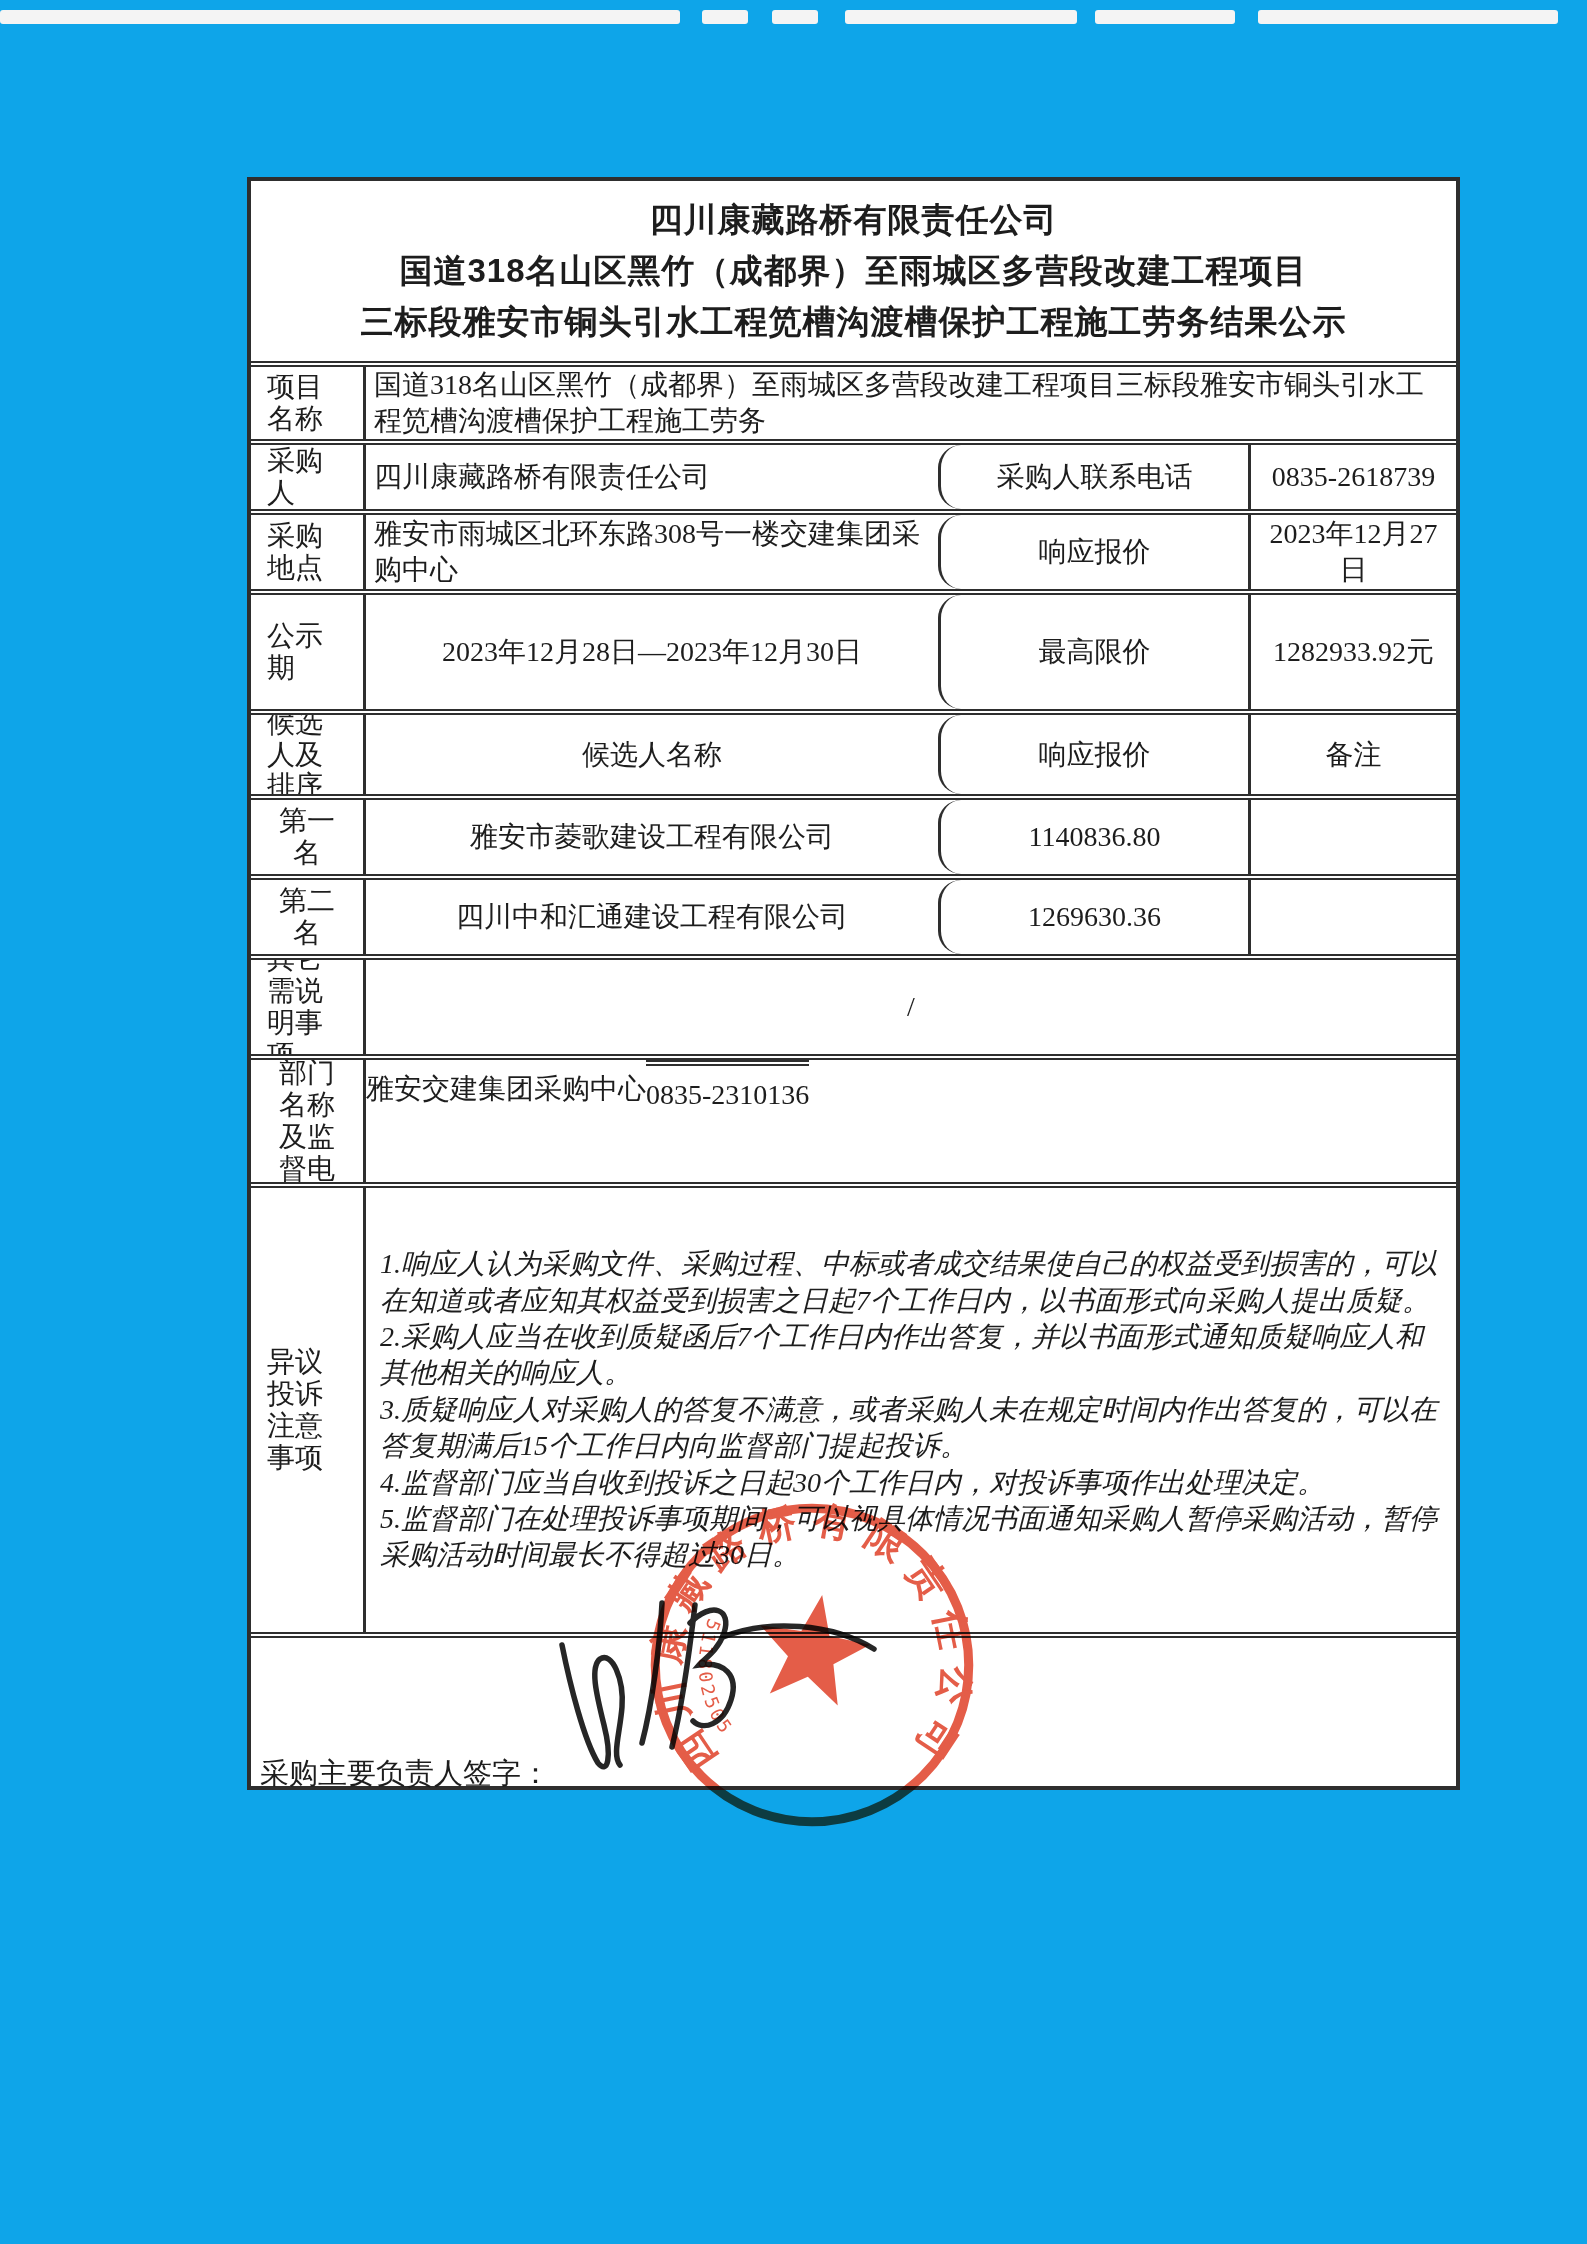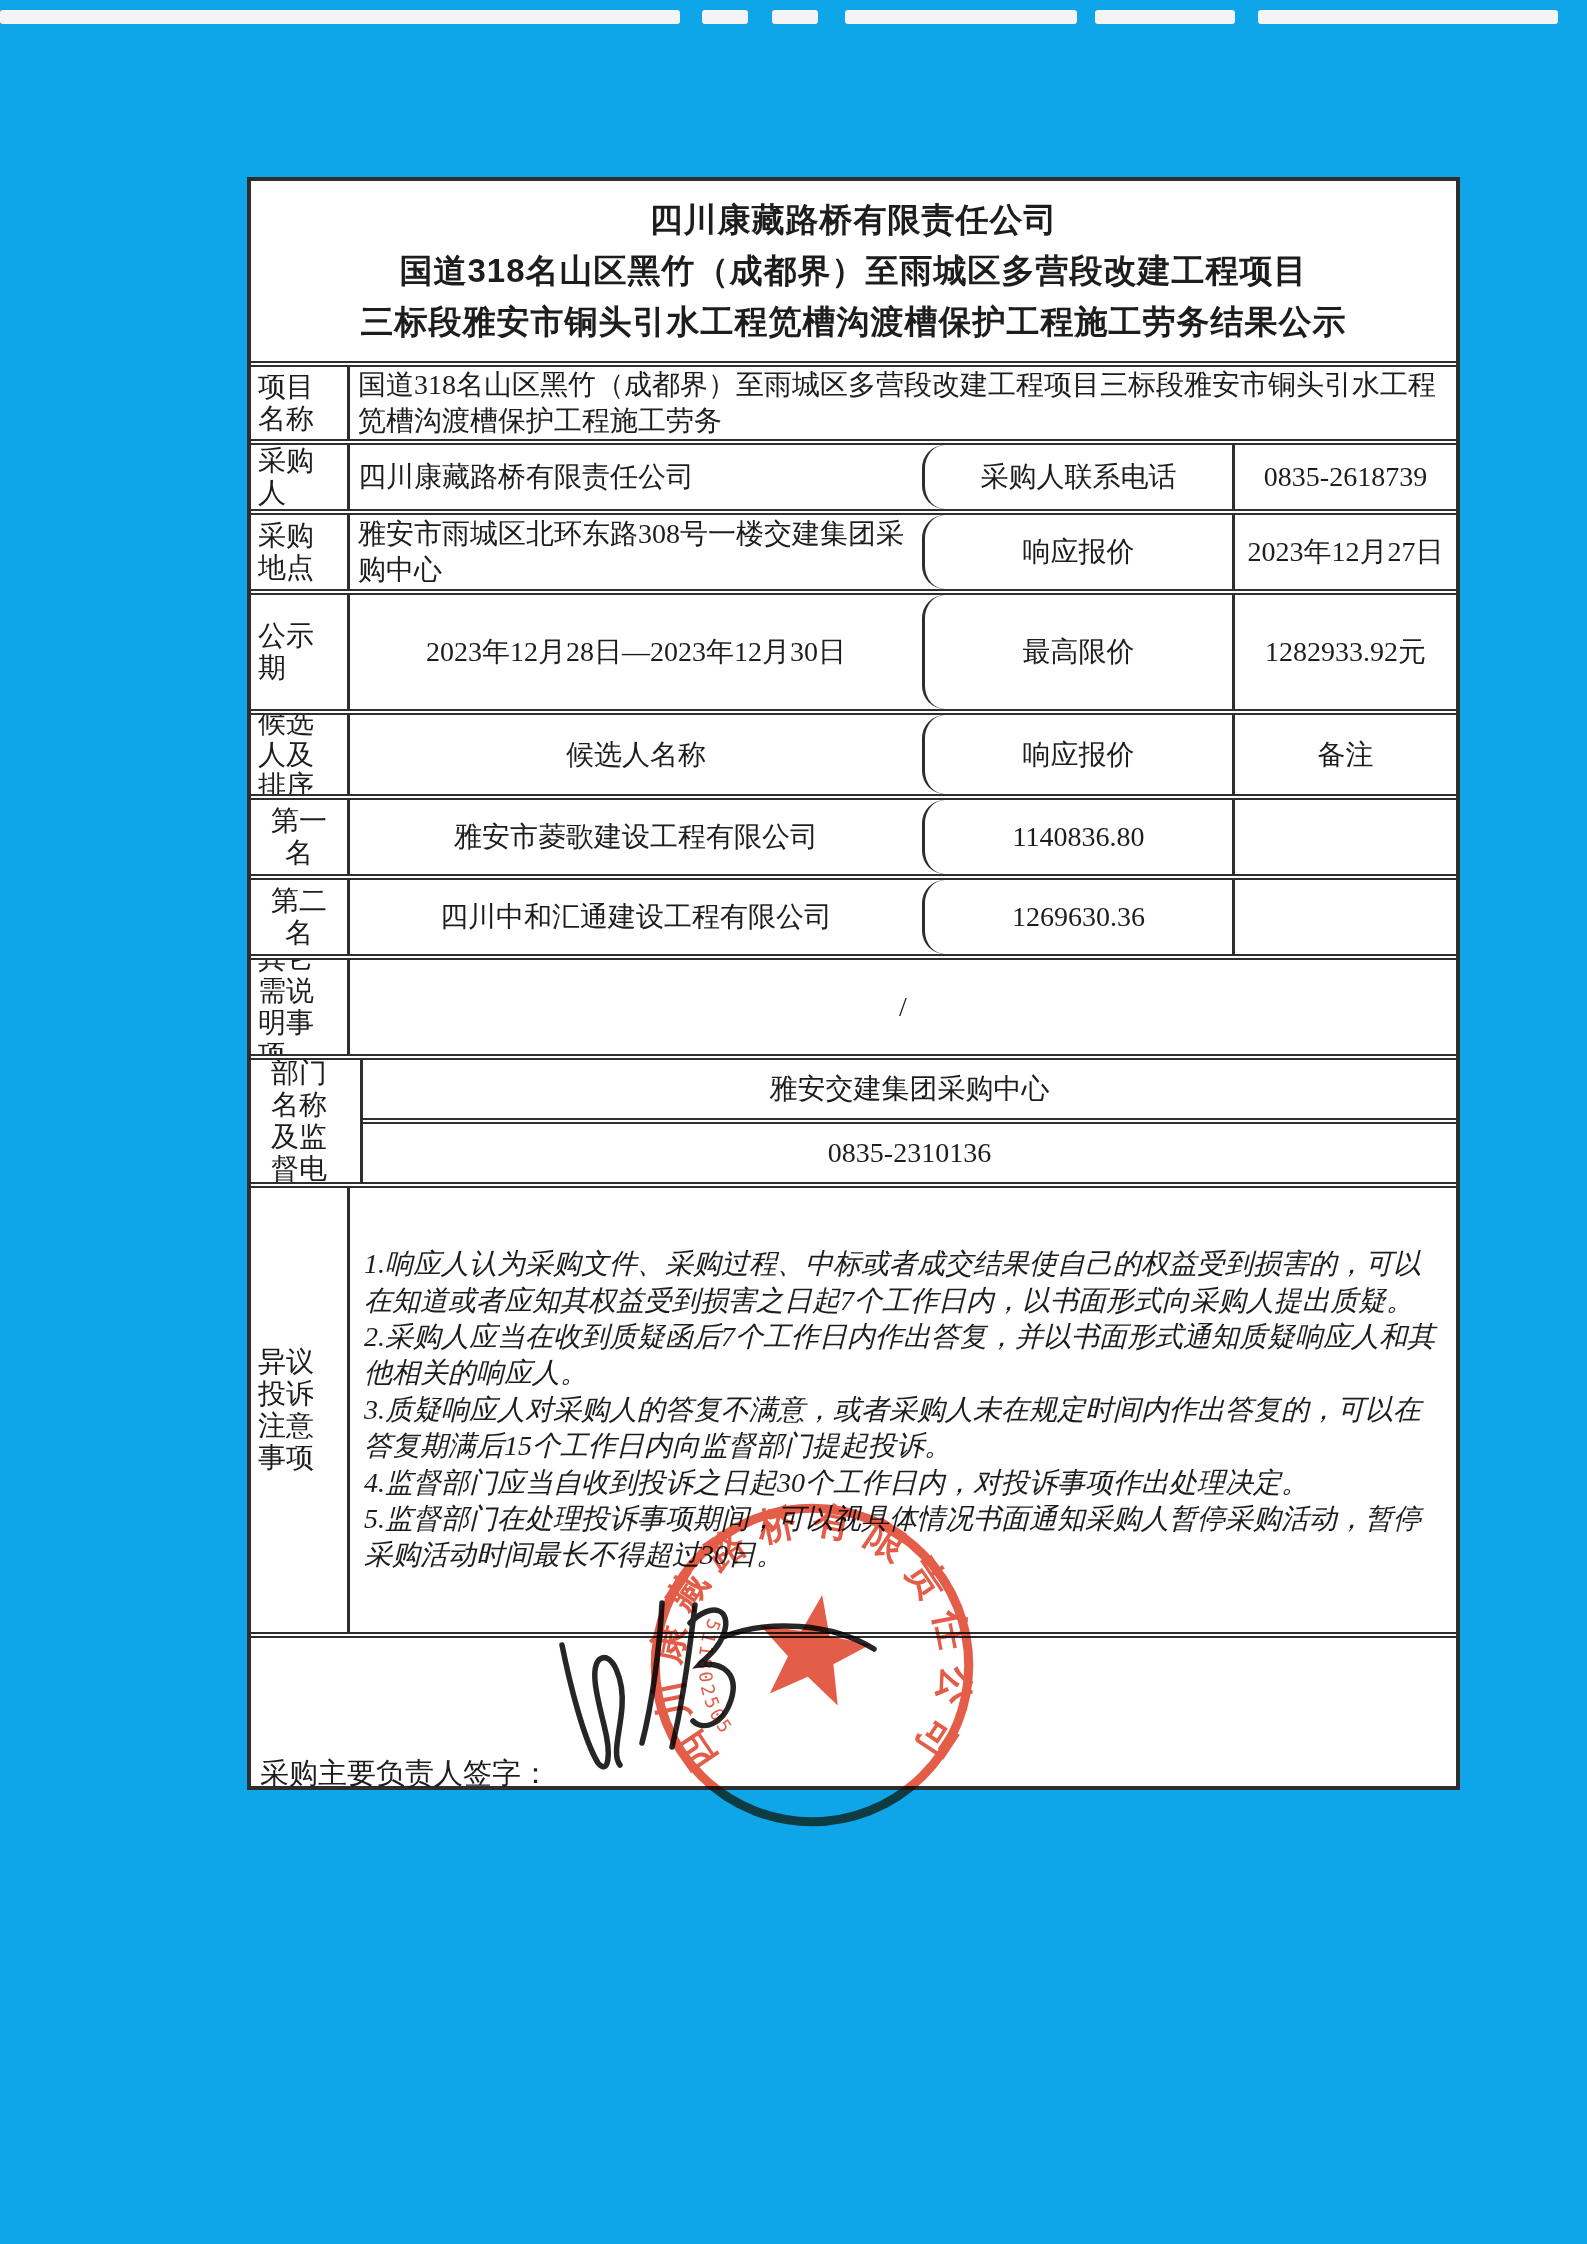--- a/index.html
+++ b/index.html
@@ -26,27 +26,27 @@
     font-family:"Liberation Sans","DejaVu Sans",sans-serif;font-weight:700;
   }
   .title-line{font-size:33px;letter-spacing:1px;white-space:nowrap;}
 
   .row{display:flex;box-sizing:border-box;border-top:6px double #2e2e2e;}
   .cell{
     box-sizing:border-box;display:flex;align-items:center;
     font-size:28px;line-height:1.28;padding:4px 8px;overflow:hidden;
   }
   .cell + .cell, .stack{border-left:3px solid #2e2e2e;}
-  .w-label{width:96px;padding:2px 7px;line-height:1.14;}
+  .w-label{width:112px;padding:2px 16px;line-height:1.14;}
   .w-main{width:575px;}
   .w-sub{width:310px;justify-content:center;text-align:center;border-radius:23px;}
   .w-last{flex:1;justify-content:center;text-align:center;}
   .merged{flex:1;}
   .ctr{justify-content:center;text-align:center;}
-  .stack{display:flex;flex-direction:column;flex:1;box-sizing:border-box;padding:0;margin-left:13px;}
+  .stack{display:flex;flex-direction:row;flex:1;box-sizing:border-box;padding:0;}
   .stack .scell{
     box-sizing:border-box;display:flex;align-items:center;justify-content:center;
     font-size:28px;text-align:center;
   }
   .stack .scell.sub-divide{border-top:6px double #2e2e2e;}
   .notice-cell{flex:1;box-sizing:border-box;border-left:3px solid #2e2e2e;
     display:flex;flex-direction:column;justify-content:center;padding:8px 14px;font-style:italic;}
   .notice-line{font-size:28px;line-height:1.3;text-align:left;}
   .sig-row{border-top:6px double #2e2e2e;height:162px;box-sizing:border-box;
     display:flex;align-items:flex-end;padding-left:9px;font-size:29px;}

